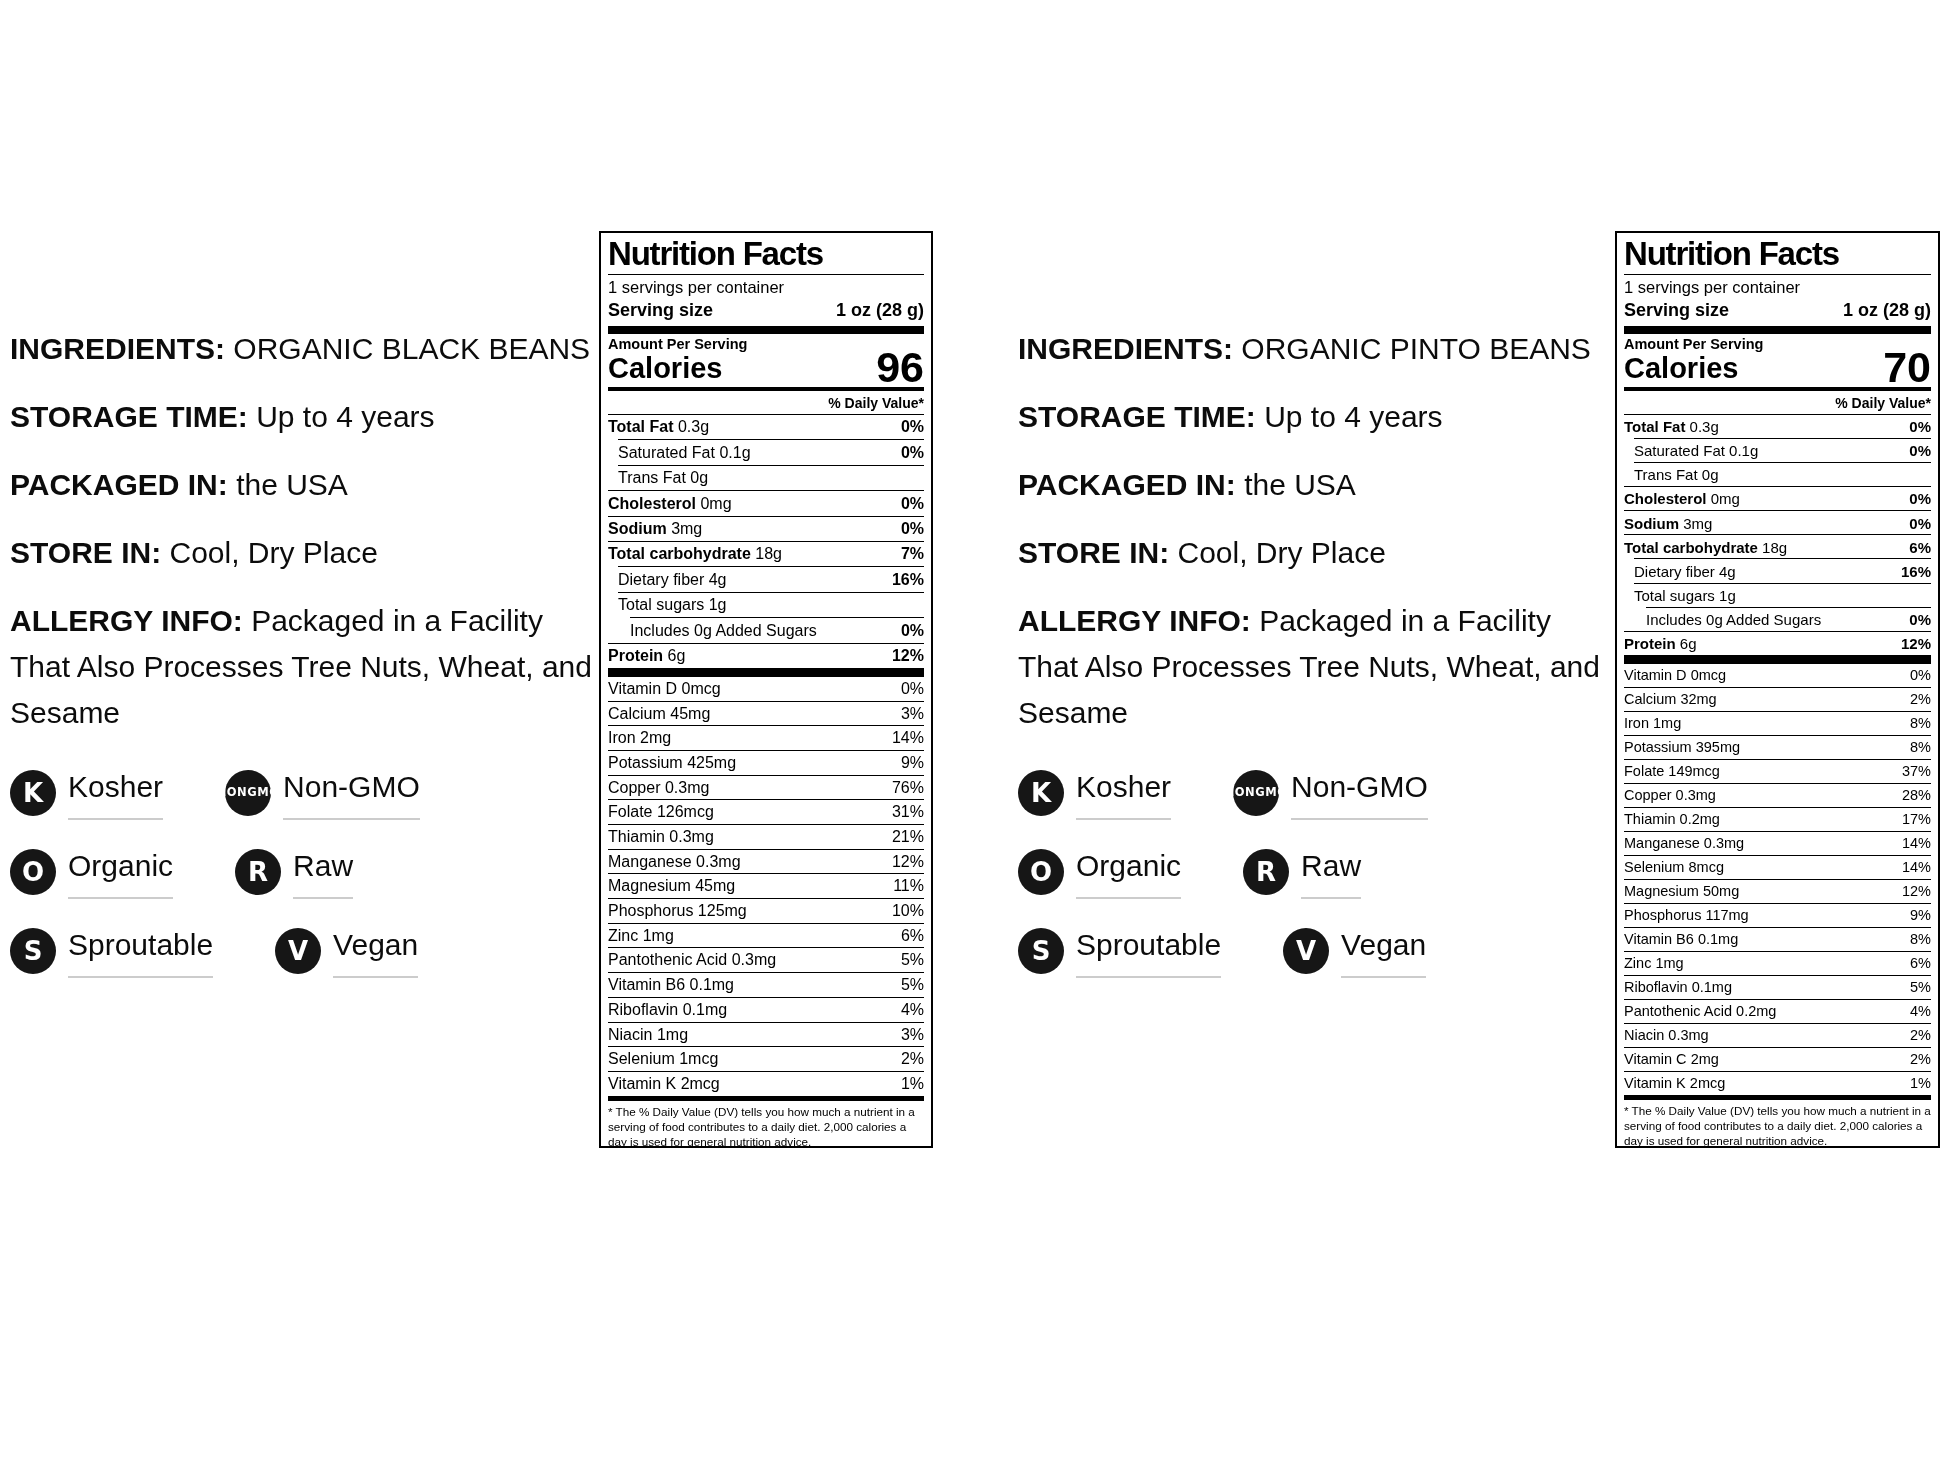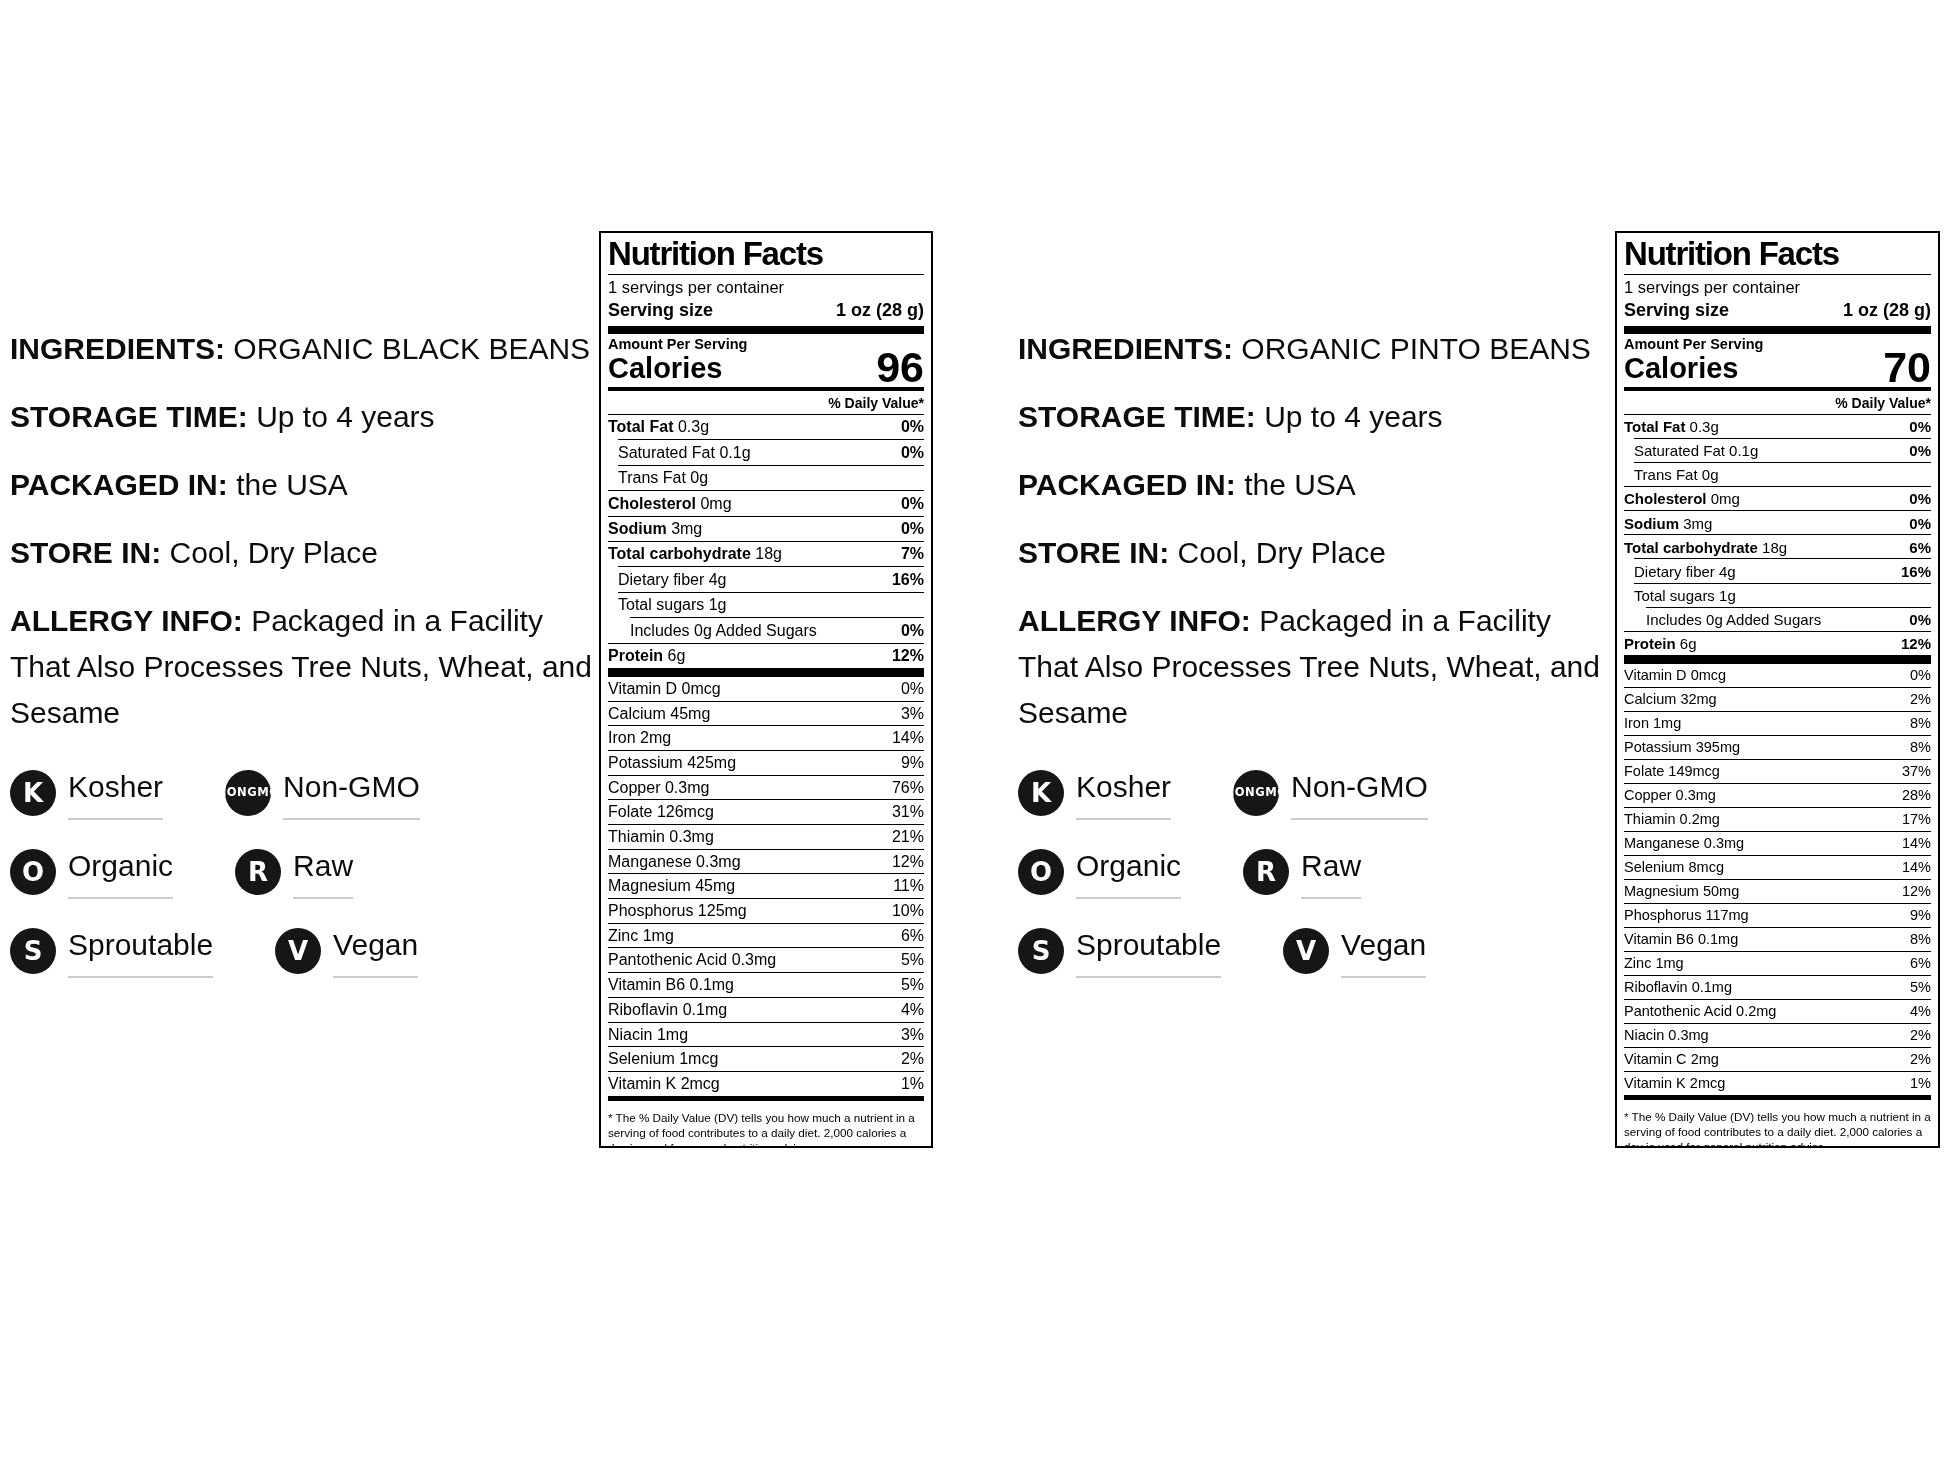--- a/index.html
+++ b/index.html
@@ -46,21 +46,21 @@
   .row{display:flex;justify-content:space-between;align-items:baseline;
     border-top:1px solid #000;padding:3.4px 0 3px;font-size:16px;line-height:18px;}
   .row--ind1{margin-left:10px;}
   .row--ind2{margin-left:22px;}
   .row .nm-n{font-weight:normal;}
   .row--bold .nm-n{font-weight:bold;}
   .nm-a:empty{display:none;}
   .nfl-main .dv{font-weight:bold;}
   .nfl-micro .row{padding:3px 0 2.7px;}
   .nfl-bar5{height:5px;background:#000;}
-  .nfl-foot{font-size:11.7px;line-height:15.2px;padding-top:9px;}
+  .nfl-foot{font-size:11.7px;line-height:15.2px;padding-top:3px;}
   
   .nfl--c .nfl-main .row{font-size:15px;padding:3.2px 0 2.9px;line-height:17px;}
   .nfl--c .nfl-micro .row{font-size:14.5px;padding:3.5px 0 3.3px;line-height:16.2px;}
 </style>
 </head>
 <body>
 
 <section class="info pos-info-0">
   <div class="info-lines">
   <p class="info-line"><span class="info-label">INGREDIENTS:</span> <span class="info-value">ORGANIC BLACK BEANS</span></p>

